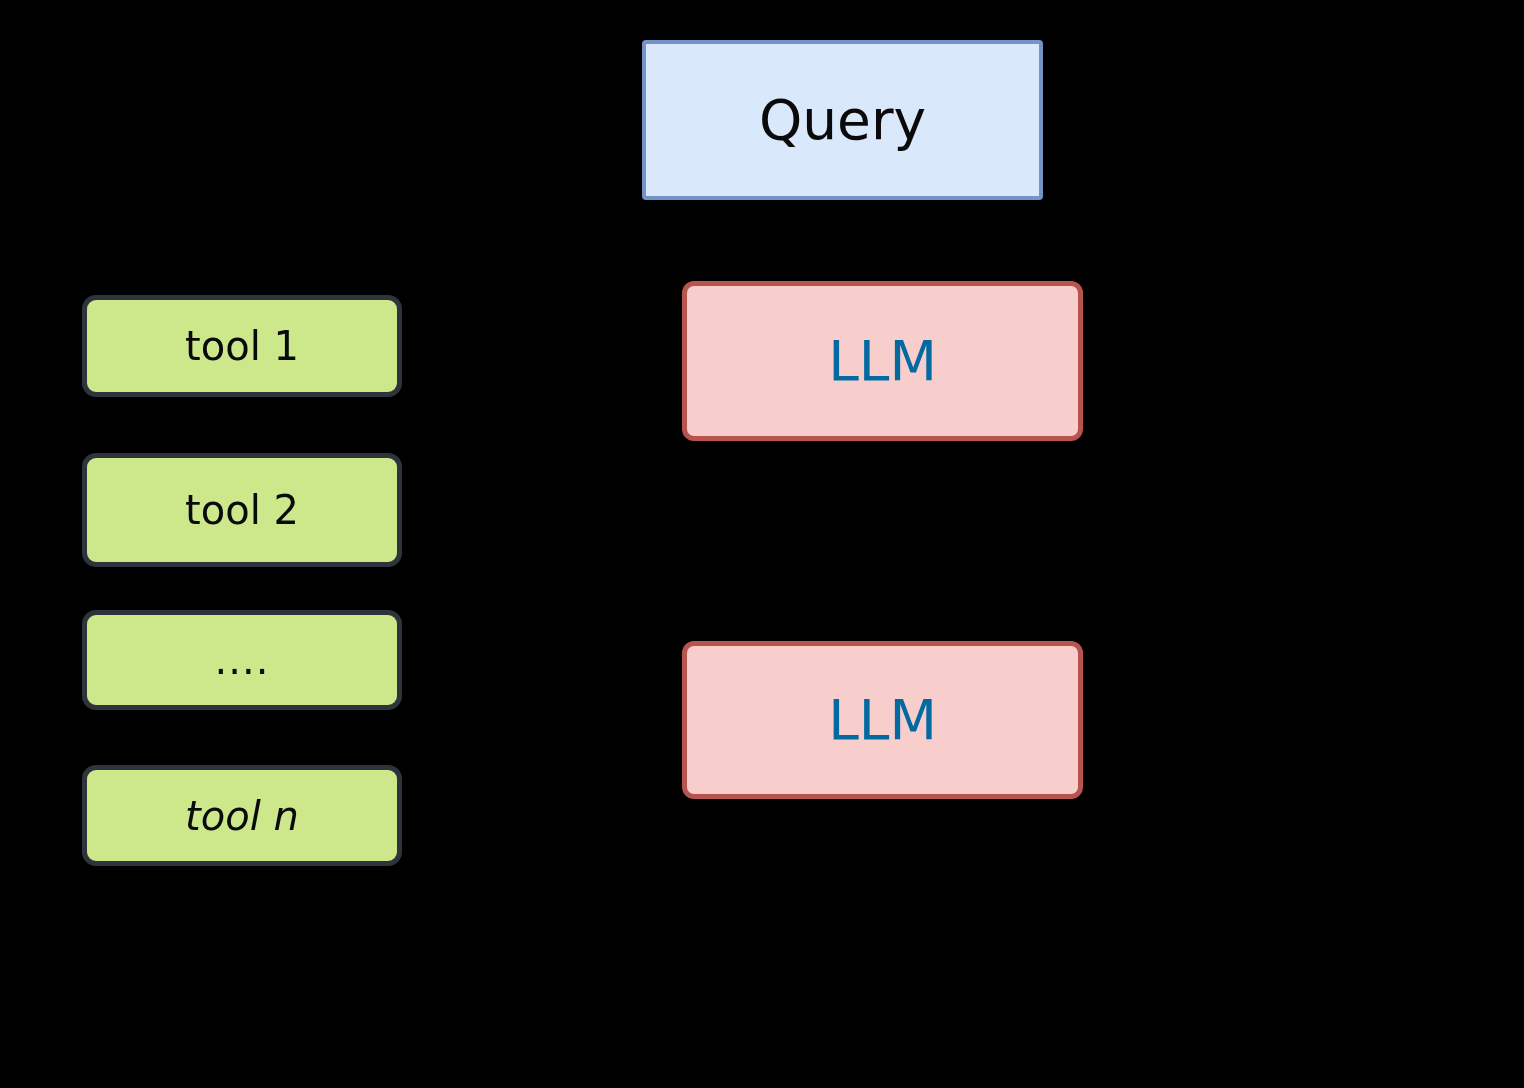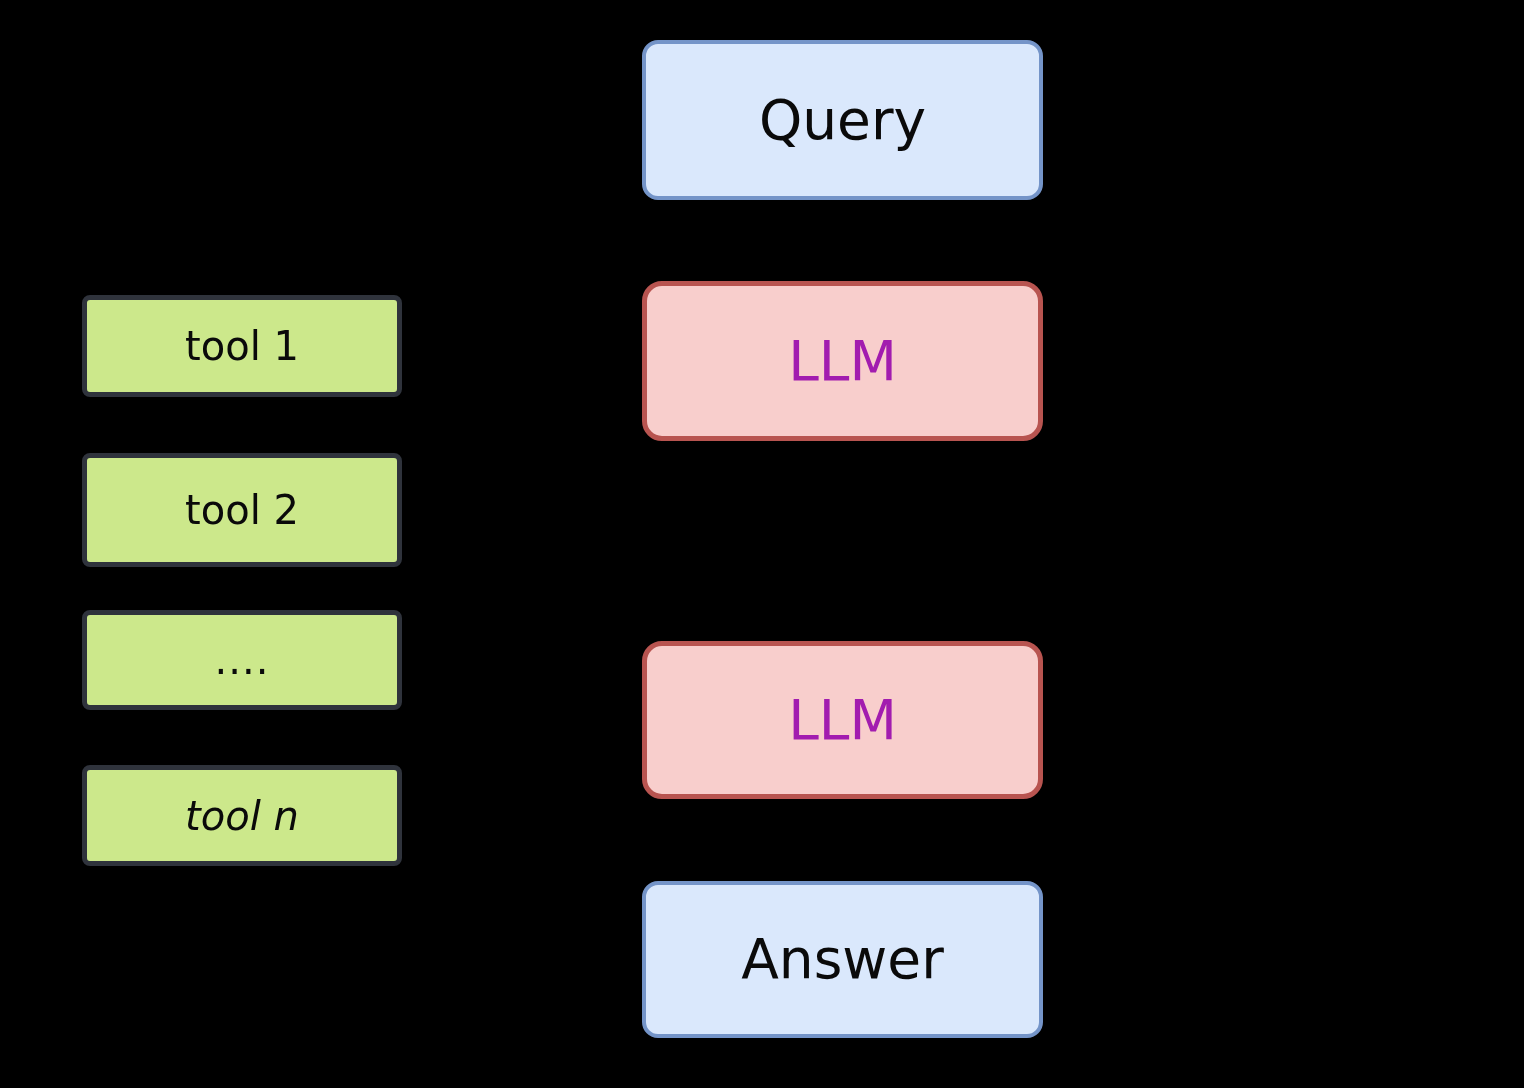--- a/index.html
+++ b/index.html
@@ -36,61 +36,59 @@
     padding: 0 8px;
     box-sizing: border-box;
   }
   
   .node.io {
     background: #dae8fc;
     border-color: #7494c8;
     border-width: 4px;
     color: #0a0a0a;
     font-size: 55px;
-    border-radius: 16px;
+    border-radius: 4px;
   }
   
   .node.model {
     background: #f8cecc;
     border-color: #b85450;
     border-width: 5px;
-    color: #a21caf;
+    color: #0369a1;
     font-size: 55px;
-    border-radius: 20px;
+    border-radius: 12px;
+    margin-left: 40px;
   }
   
   .node.tool {
     background: #cce88b;
     border-color: #2f333c;
     border-width: 5px;
     color: #0a0a0a;
     font-size: 40px;
-    border-radius: 8px;
+    border-radius: 14px;
   }
   .node.tool.ellipsis .node-label {
     font-size: 40px;
     letter-spacing: 1px;
   }
 </style>
 </head>
 <body>
 
 <div id="canvas" style="background: rgb(0, 0, 0);">
     <div class="node io" style="left: 642px; top: 40px; width: 401px; height: 160px;">
       <span class="node-label">Query</span>
     </div>
     <div class="node model" style="left: 642px; top: 281px; width: 401px; height: 160px;">
       <span class="node-label">LLM</span>
     </div>
     <div class="node model" style="left: 642px; top: 641px; width: 401px; height: 158px;">
       <span class="node-label">LLM</span>
     </div>
-    <div class="node io" style="left: 642px; top: 881px; width: 401px; height: 157px;">
-      <span class="node-label">Answer</span>
-    </div>
     <div class="node tool" style="left: 82px; top: 295px; width: 320px; height: 102px;">
       <span class="node-label">tool 1</span>
     </div>
     <div class="node tool" style="left: 82px; top: 453px; width: 320px; height: 114px;">
       <span class="node-label">tool 2</span>
     </div>
     <div class="node tool ellipsis" style="left: 82px; top: 610px; width: 320px; height: 100px;">
       <span class="node-label">....</span>
     </div>
     <div class="node tool" style="left: 82px; top: 765px; width: 320px; height: 101px; font-style: italic;">

